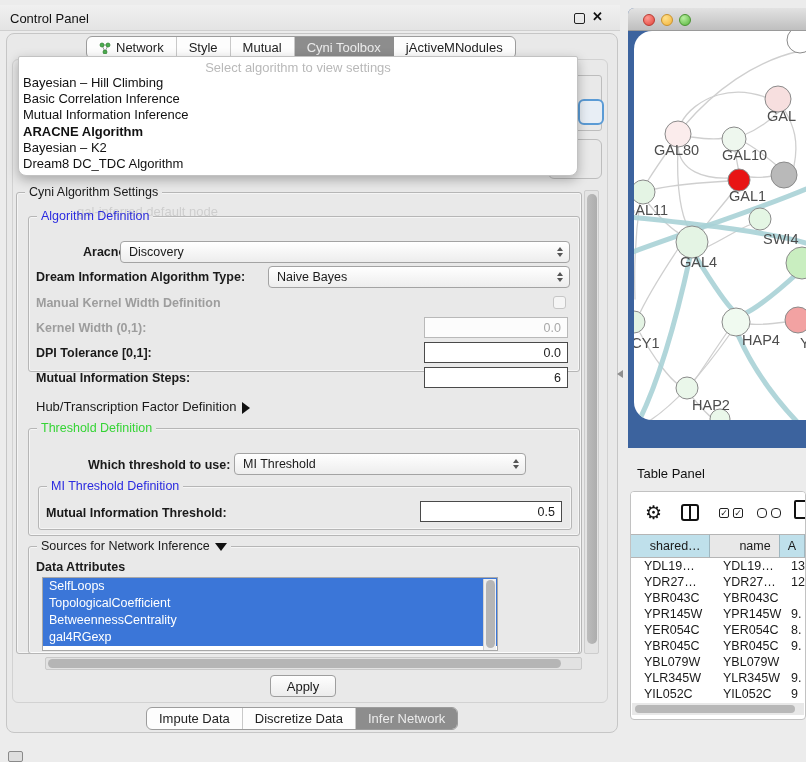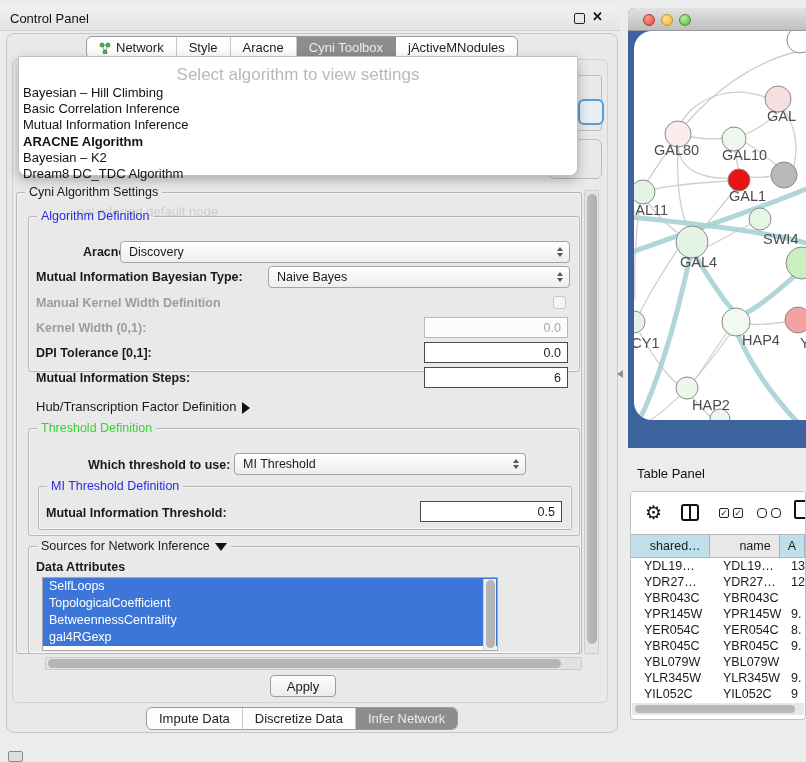--- a/index.html
+++ b/index.html
@@ -36,21 +36,21 @@
   .fld{position:absolute;background:#fff;height:21px;font-size:12.5px;display:flex;align-items:center;
        justify-content:flex-end;padding:0 6px;}
   .fld.en{border:1.5px solid #4a4a4a;}
   .fld.dis{border:1px solid #b9b9b9;color:#a8a8a8;background:#fcfcfc;}
   .tri-right{display:inline-block;width:0;height:0;border-top:6px solid transparent;border-bottom:6px solid transparent;border-left:8px solid #111;vertical-align:middle;margin-left:6px;}
   .tri-down{display:inline-block;width:0;height:0;border-left:6px solid transparent;border-right:6px solid transparent;border-top:8px solid #111;vertical-align:middle;margin-left:5px;}
   .checkbox{position:absolute;width:13px;height:13px;border:1px solid #c6c6c6;border-radius:3px;background:#f5f5f5;}
   
   .popup{left:18px;top:56px;width:560px;height:120px;background:#fff;border:1px solid #c2c2c2;
          border-radius:2px 2px 8px 8px;box-shadow:0 4px 12px rgba(0,0,0,.28);z-index:30;}
-  .popup .prompt{text-align:center;color:#b9b9b9;font-size:17px;padding-top:8px;}
+  .popup .prompt{text-align:center;color:#b9b9b9;font-size:13px;padding-top:3px;}
   .popup .item{font-size:13px;color:#111;padding:0 0 0 4px;line-height:16.2px;white-space:nowrap;}
   .popup .item.bold{font-weight:bold;}
   .ghost{position:absolute;left:58px;top:147px;font-size:13px;color:rgba(40,40,40,.14);}
   
   .datalist{left:42px;top:577px;width:456px;height:74px;background:#fff;border:1px solid #a8a8a8;overflow:hidden;}
   .datalist .row{height:17px;background:#3b76d8;color:#fff;font-size:12.5px;line-height:17px;padding-left:6px;width:497px;}
   .list-scroll{position:absolute;right:1px;top:1px;width:13px;height:72px;background:#efefef;border-left:1px solid #d0d0d0;}
   .list-thumb{position:absolute;left:2px;top:1px;width:9px;height:68px;border-radius:5px;background:#b5b5b5;}
   
   .vtrack{left:584px;top:190px;width:15px;height:464px;background:#e4e4e4;border:1px solid #cdcdcd;border-radius:2px;}
@@ -109,21 +109,21 @@
           <circle cx="3" cy="3" r="2" fill="#4caf50" stroke="#2c7d2c" stroke-width="0.7"></circle>
           <circle cx="9" cy="3" r="2" fill="#4caf50" stroke="#2c7d2c" stroke-width="0.7"></circle>
           <circle cx="6" cy="10" r="2" fill="#4caf50" stroke="#2c7d2c" stroke-width="0.7"></circle>
         </svg>
         <span>Network</span>
       </div>
       <div class="seg">
         <span>Style</span>
       </div>
       <div class="seg">
-        <span>Aracne</span>
+        <span>Mutual</span>
       </div>
       <div class="seg sel">
         <span>Cyni Toolbox</span>
       </div>
       <div class="seg">
         <span>jActiveMNodules</span>
       </div>
     </div>
 
   <div class="abs" style="left:548px;top:75px;width:54px;height:56px;border:1px solid #bdbdbd;border-radius:3px;z-index:1;"></div>
@@ -154,21 +154,21 @@
     <div class="legend blue">Algorithm Definition</div>
   </div>
   <div class="abs lbl" style="left:42px;top:245px;margin-left:41px;">Aracne Mode:</div>
   <div class="combo" style="left:120px;top:241px;width:450px;">
     <span>Discovery</span>
     <span class="spin">
         <span class="up"></span>
         <span class="dn"></span>
       </span>
   </div>
-  <div class="abs lbl" style="left:36px;top:270px;">Mutual Information Bayesian Type:</div>
+  <div class="abs lbl" style="left:36px;top:270px;">Dream Information Algorithm Type:</div>
   <div class="combo" style="left:268px;top:266px;width:302px;">
     <span>Naive Bayes</span>
     <span class="spin">
         <span class="up"></span>
         <span class="dn"></span>
       </span>
   </div>
   <div class="abs lbl dis" style="left:36px;top:296px;">Manual Kernel Width Definition</div>
   <div class="checkbox" style="left:553px;top:296px;"></div>
   <div class="abs lbl dis" style="left:36px;top:321px;">Kernel Width (0,1):</div>

